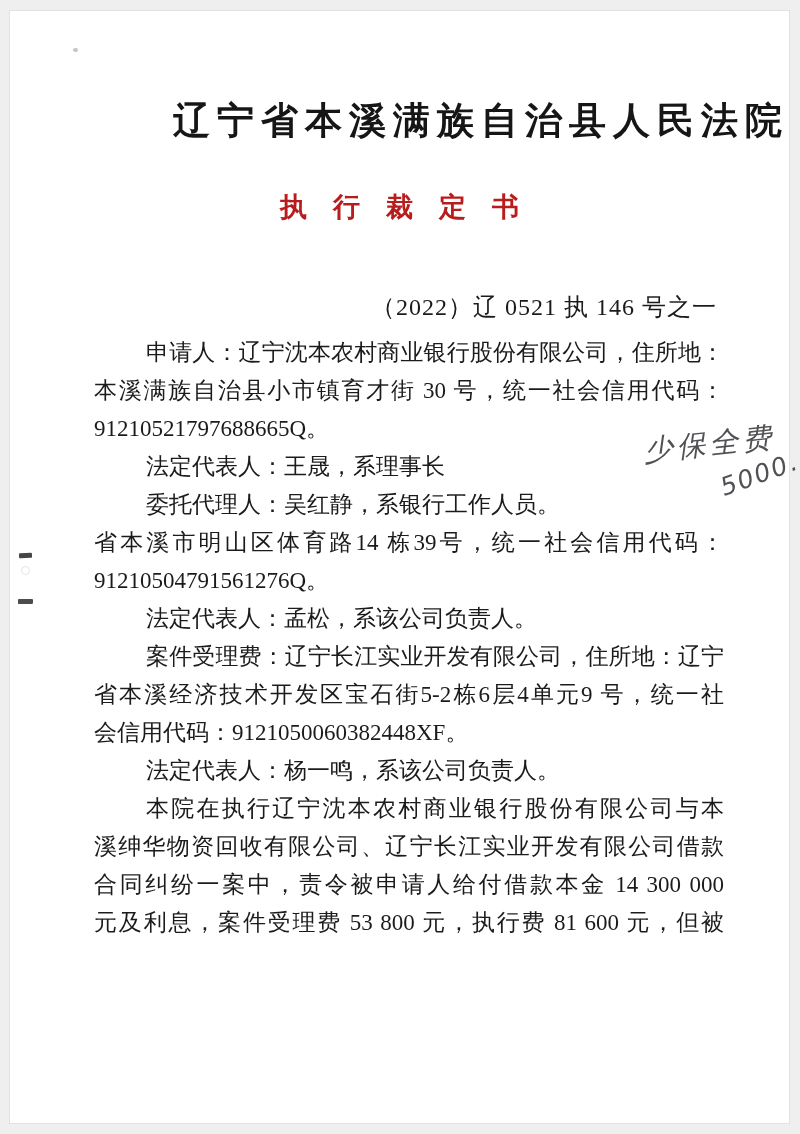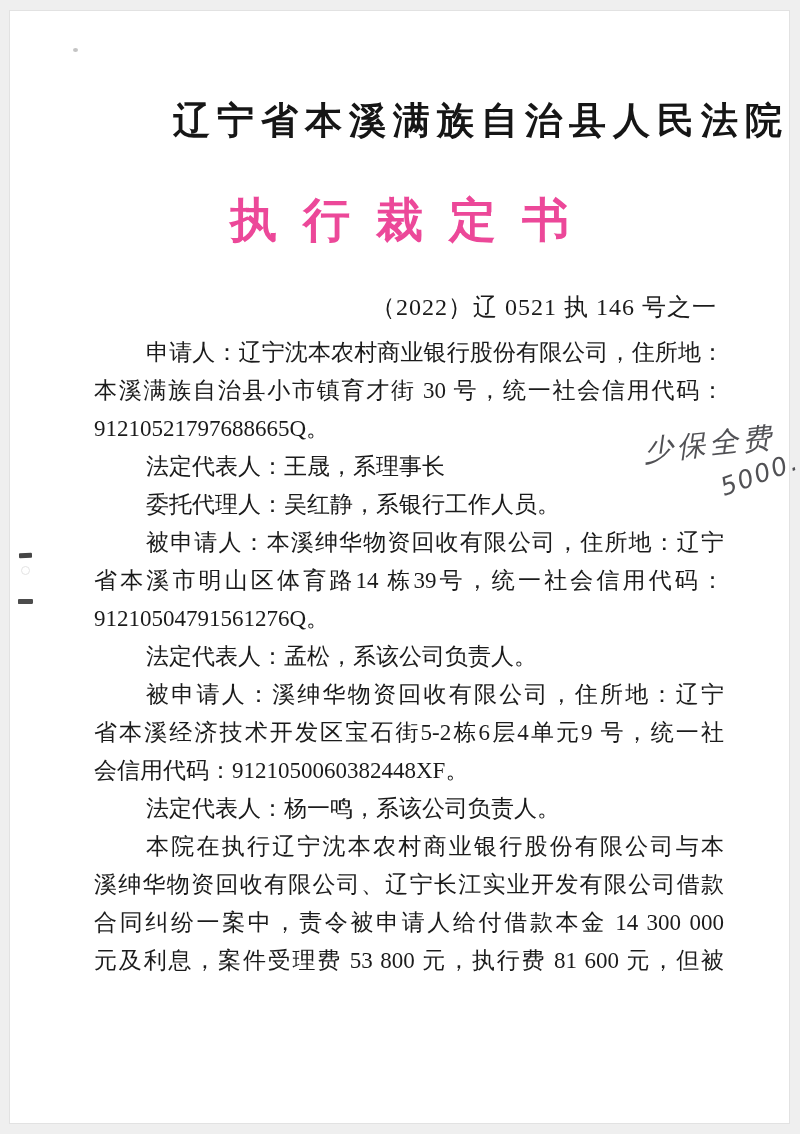--- a/index.html
+++ b/index.html
@@ -39,23 +39,23 @@
     letter-spacing: 7px;
     text-indent: 7px;
     white-space: nowrap;
   }
   .doc-title {
     position: absolute;
     left: 0;
     top: 178px;
     width: 100%;
     text-align: center;
-    font-size: 47px;
+    font-size: 27px;
     font-weight: bold;
-    color: #ec4899;
+    color: #b91c1c;
     letter-spacing: 26px;
     text-indent: 26px;
     white-space: nowrap;
   }
   .case-number {
     position: absolute;
     top: 280px;
     right: 72px;
     font-size: 24px;
     color: #1b1b1b;
@@ -166,25 +166,24 @@
     <div class="doc-title">执行裁定书</div>
 
     <div class="case-number">（2022）辽 0521 执 146 号之一</div>
 
     <div class="doc-body">
       <div class="body-line indent full">申请人：辽宁沈本农村商业银行股份有限公司，住所地：</div>
       <div class="body-line full">本溪满族自治县小市镇育才街 30 号，统一社会信用代码：</div>
       <div class="body-line">91210521797688665Q。</div>
       <div class="body-line indent">法定代表人：王晟，系理事长</div>
       <div class="body-line indent">委托代理人：吴红静，系银行工作人员。</div>
-      <div class="body-line indent full">被申请人：本溪绅华物资回收有限公司，住所地：辽宁</div>
       <div class="body-line full">省本溪市明山区体育路14 栋39号，统一社会信用代码：</div>
       <div class="body-line">91210504791561276Q。</div>
       <div class="body-line indent">法定代表人：孟松，系该公司负责人。</div>
-      <div class="body-line indent full">被申请人：溪绅华物资回收有限公司，住所地：辽宁</div>
+      <div class="body-line indent full">案件受理费：辽宁长江实业开发有限公司，住所地：辽宁</div>
       <div class="body-line full">省本溪经济技术开发区宝石街5-2栋6层4单元9 号，统一社</div>
       <div class="body-line">会信用代码：9121050060382448XF。</div>
       <div class="body-line indent">法定代表人：杨一鸣，系该公司负责人。</div>
       <div class="body-line indent full">本院在执行辽宁沈本农村商业银行股份有限公司与本</div>
       <div class="body-line full">溪绅华物资回收有限公司、辽宁长江实业开发有限公司借款</div>
       <div class="body-line full">合同纠纷一案中，责令被申请人给付借款本金 14 300 000</div>
       <div class="body-line full">元及利息，案件受理费 53 800 元，执行费 81 600 元，但被</div>
     </div>
 
     <div class="handwriting">

